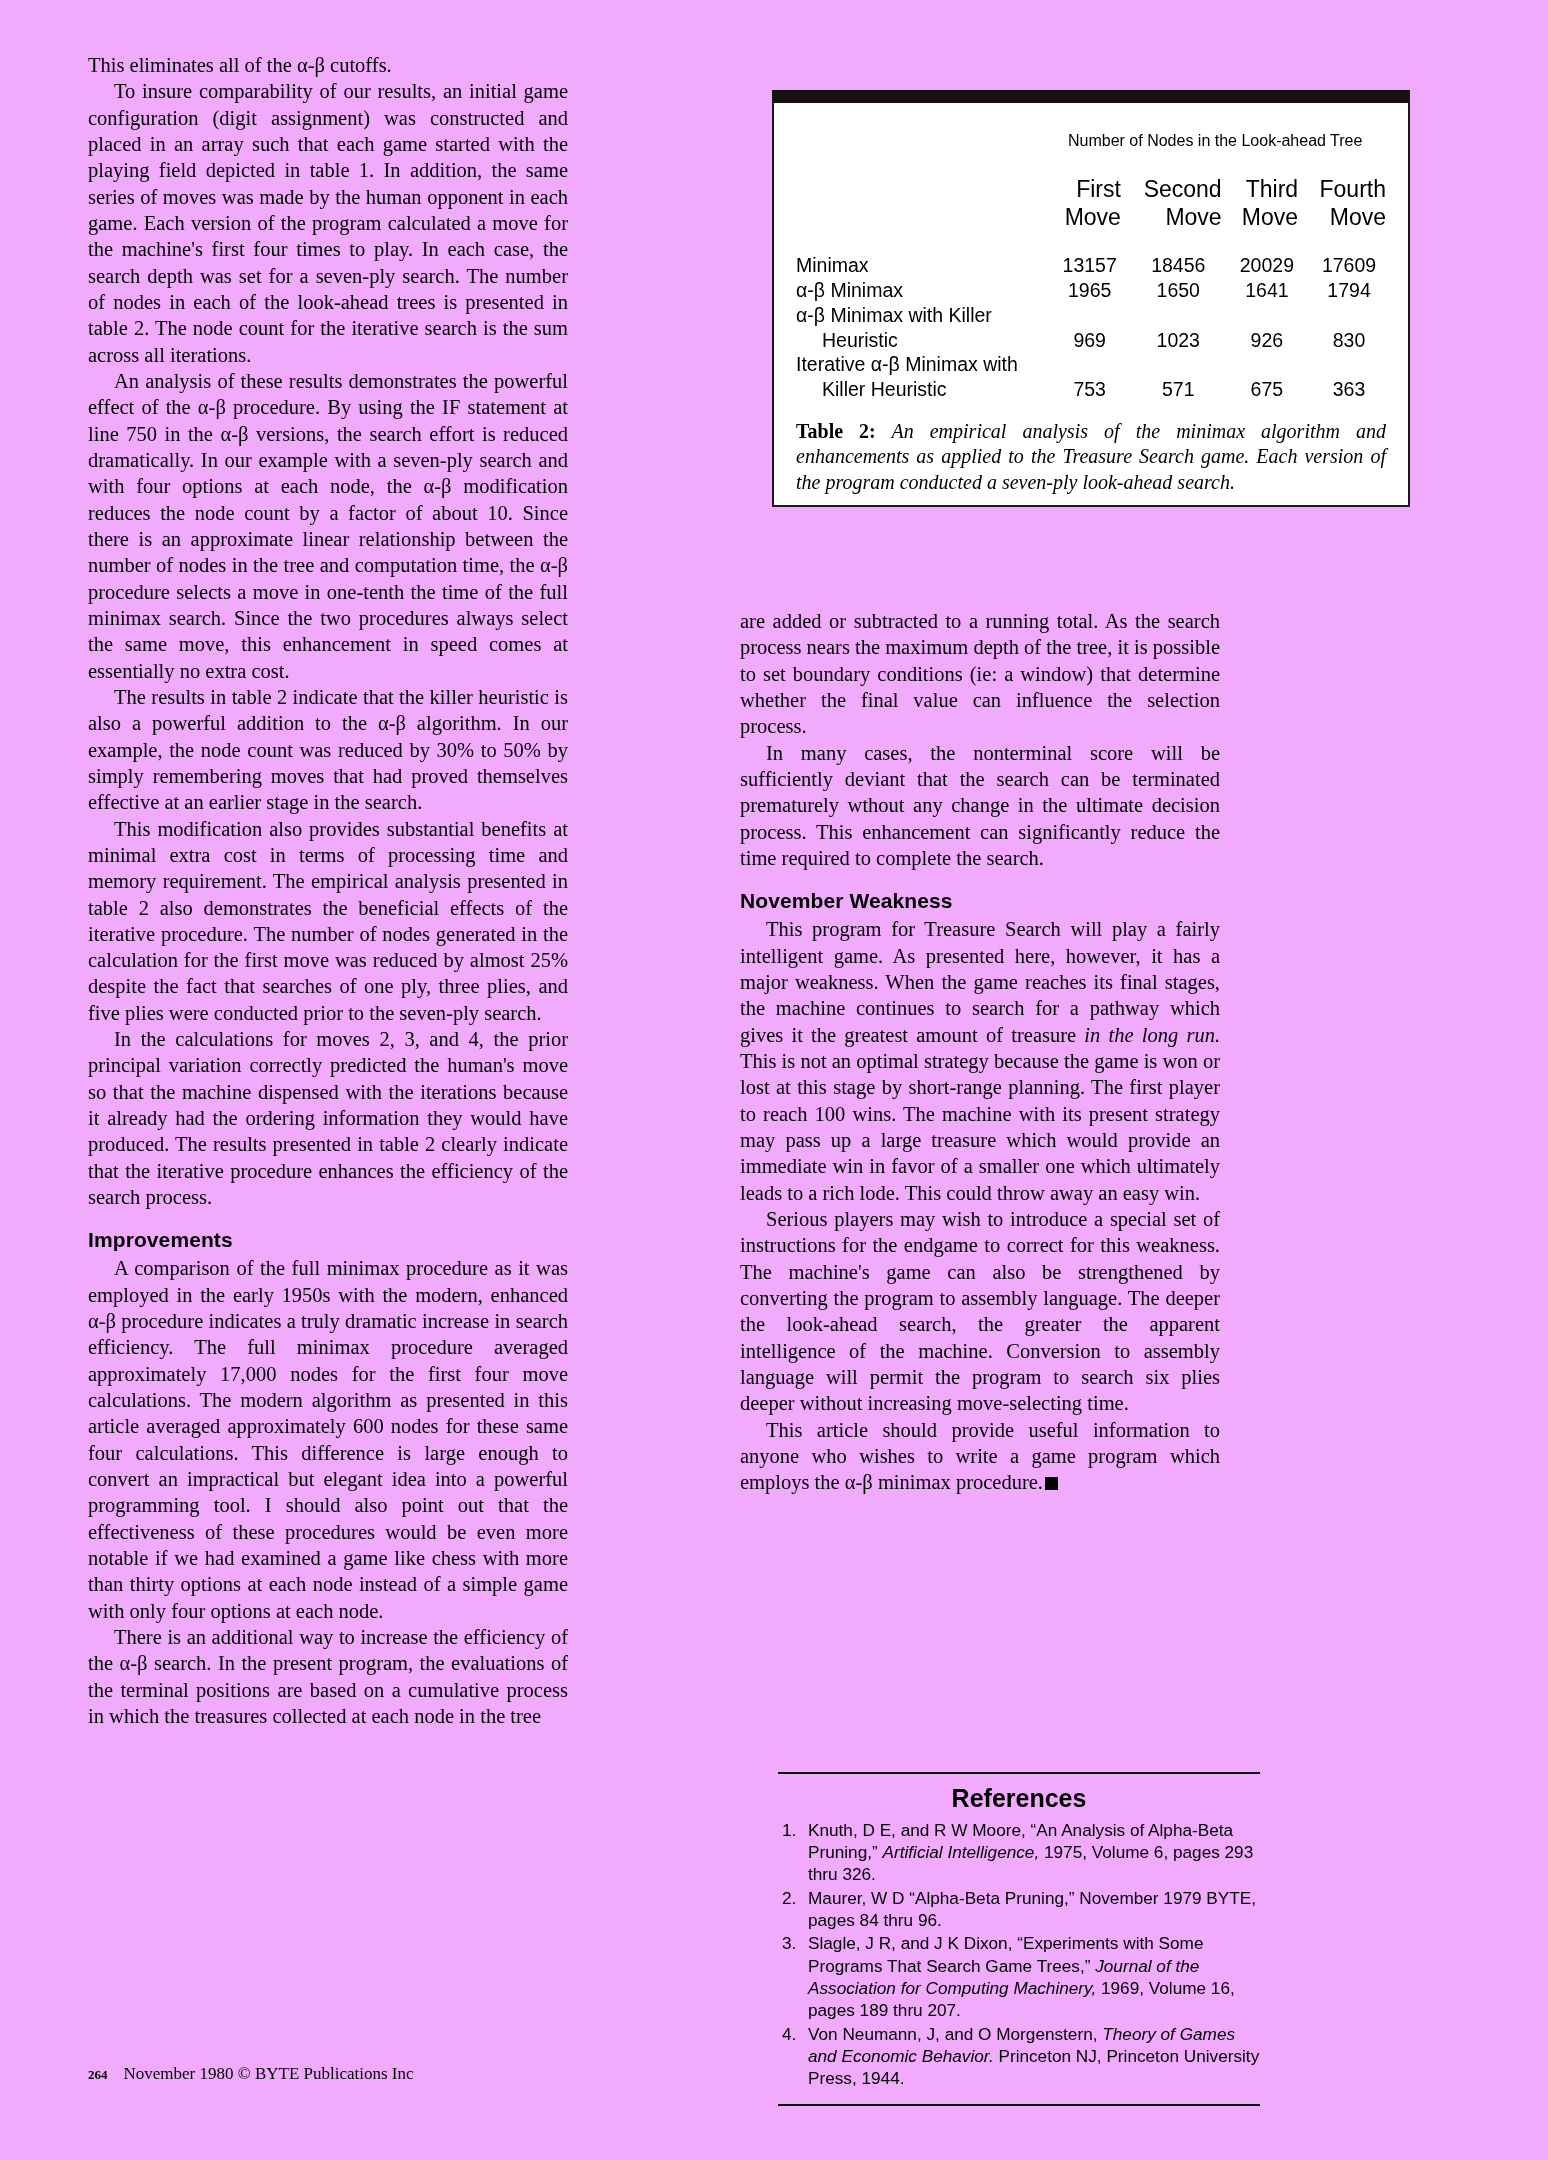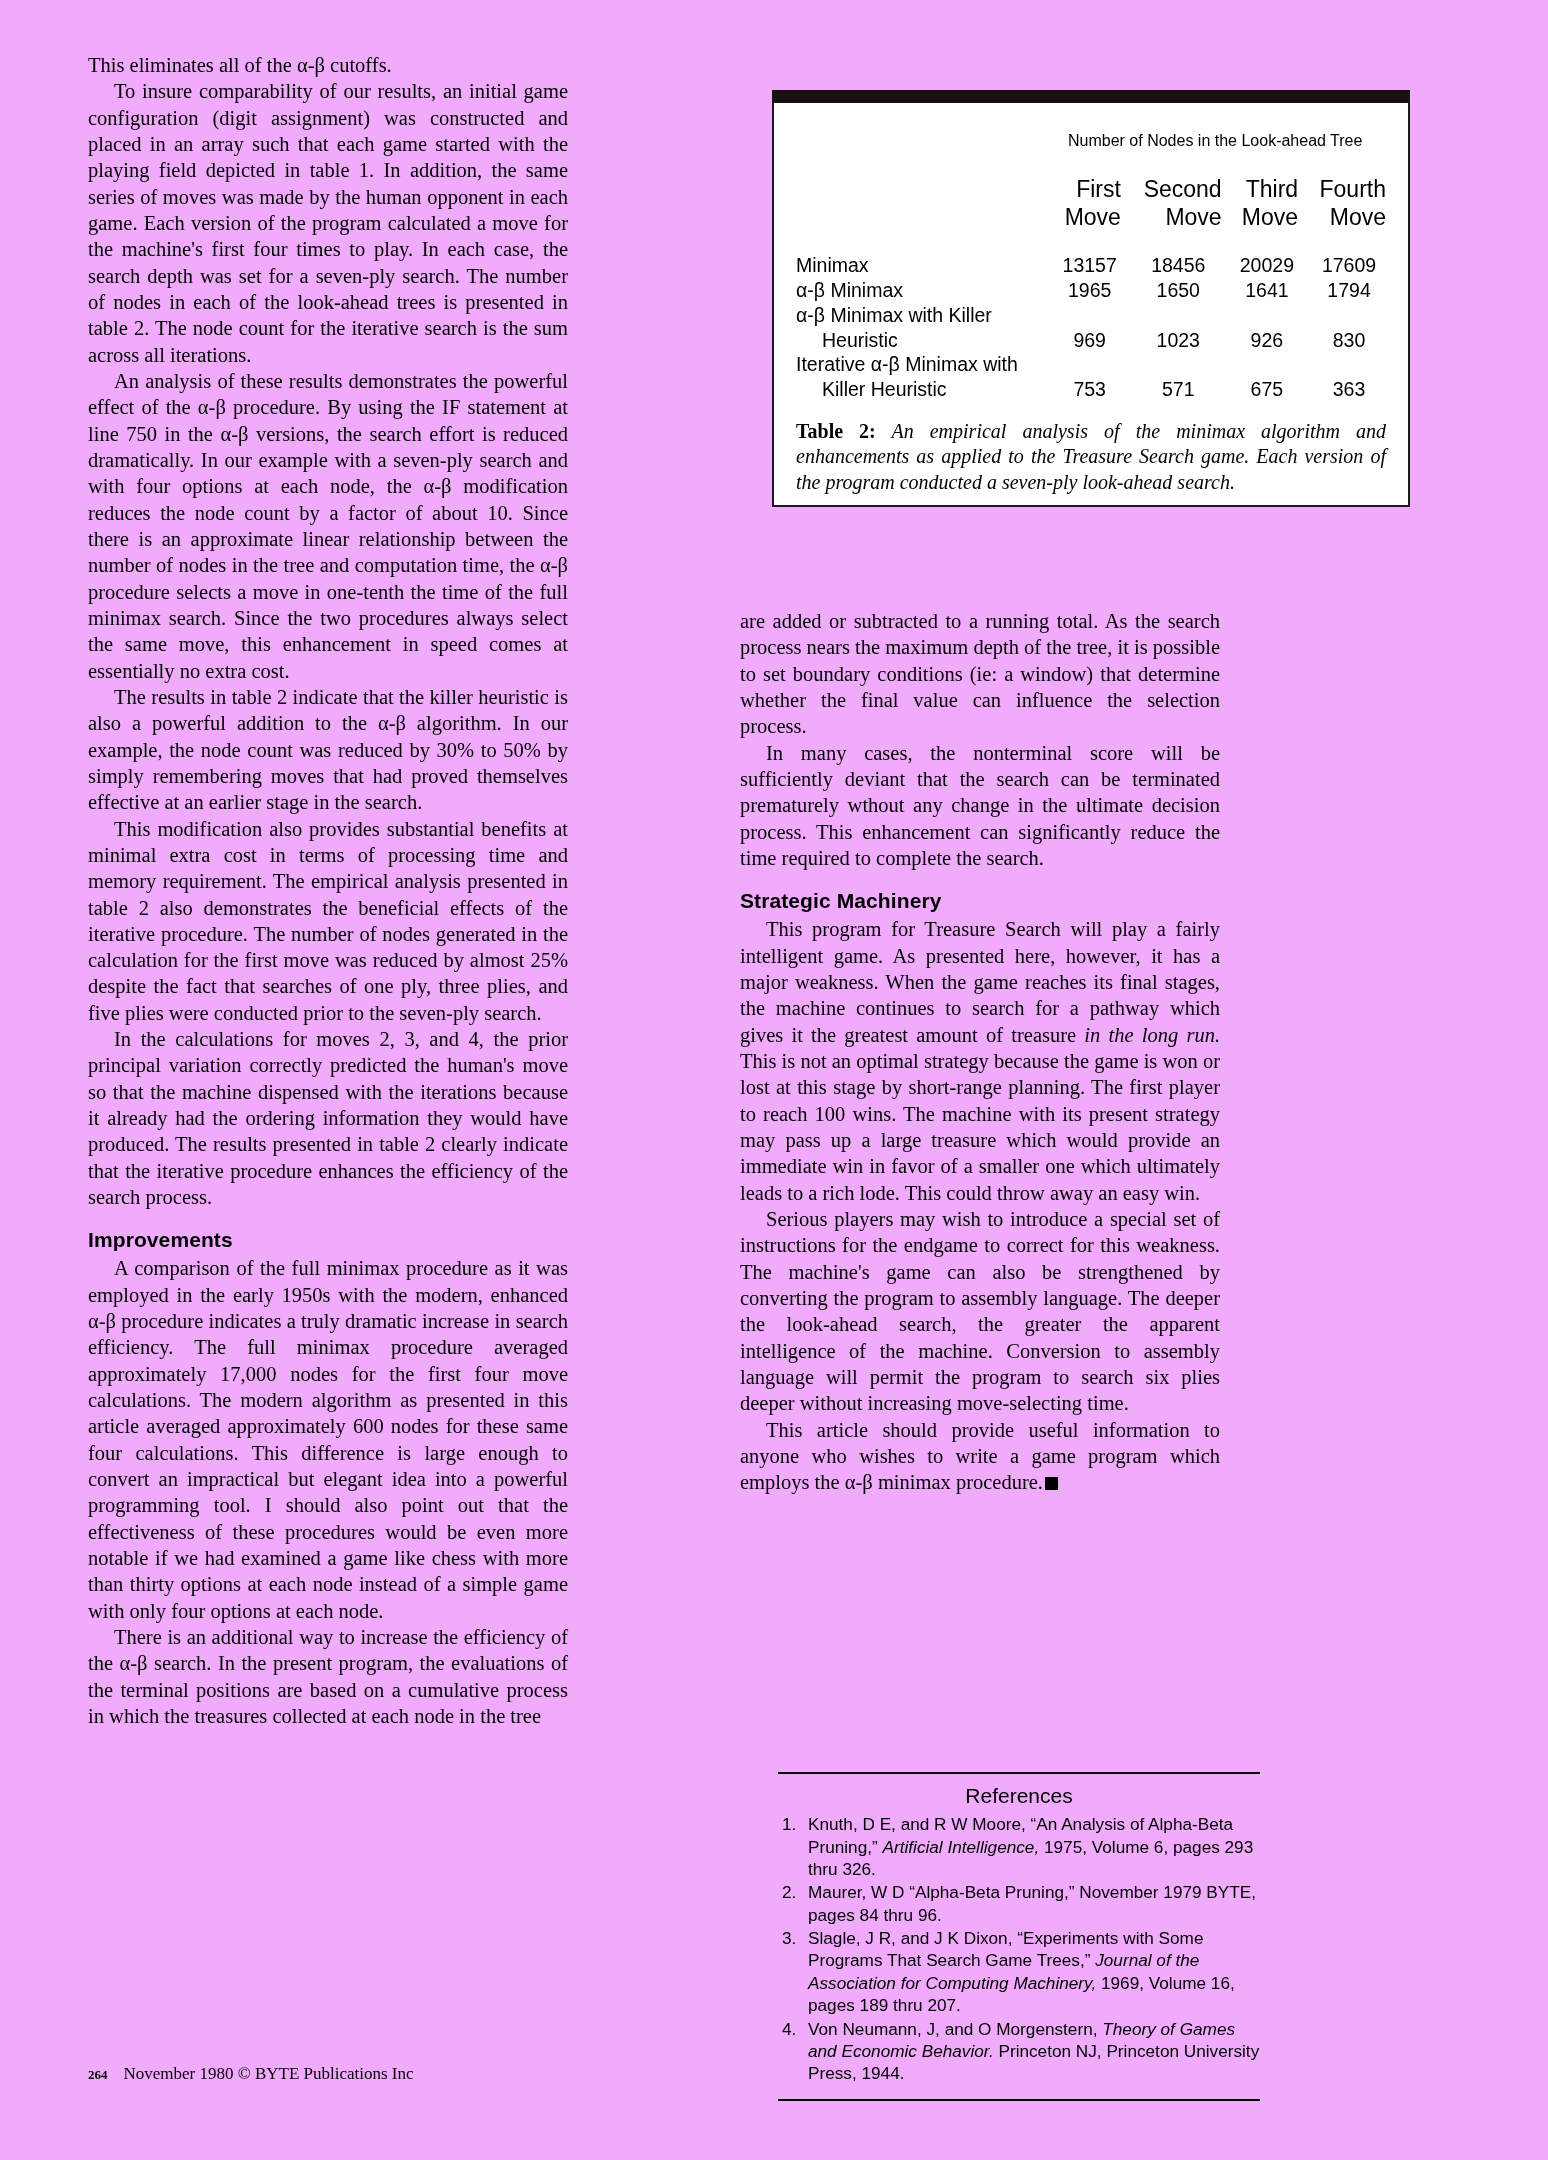--- a/index.html
+++ b/index.html
@@ -138,22 +138,22 @@
     width: 482px;
     font-family: "Liberation Sans", sans-serif;
     font-size: 17.2px;
     line-height: 1.30;
   }
   .refs .rule-top {
     border-top: 2px solid #000;
     margin-bottom: 8px;
   }
   .refs h3 {
-    font-weight: normal;
-    font-size: 21px;
+    font-weight: bold;
+    font-size: 25px;
     text-align: center;
     margin: 2px 0 4px 0;
     font-family: "Liberation Sans", sans-serif;
   }
   .refs ol {
     list-style: none;
     margin: 0;
     padding: 0;
   }
   .refs li {
@@ -269,21 +269,21 @@
 
       <div class="table-caption">
         <b>Table 2:</b><i> An empirical analysis of the minimax algorithm and enhancements as applied to the Treasure Search game. Each version of the program conducted a seven-ply look-ahead search.</i>
       </div>
     </div>
   </div>
 
   <div class="col-right">
     <p class="noindent">are added or subtracted to a running total. As the search process nears the maximum depth of the tree, it is possible to set boundary conditions (ie: a window) that determine whether the final value can influence the selection process.</p>
     <p>In many cases, the nonterminal score will be sufficiently deviant that the search can be terminated prematurely wthout any change in the ultimate decision process. This enhancement can significantly reduce the time required to complete the search.</p>
-    <h2 class="subhead">Strategic Machinery</h2>
+    <h2 class="subhead">November Weakness</h2>
     <p><span>This program for Treasure Search will play a fairly intelligent game. As presented here, however, it has a major weakness. When the game reaches its final stages, the machine continues to search for a pathway which gives it the greatest amount of treasure </span><i>in the long run.</i><span> This is not an optimal strategy because the game is won or lost at this stage by short-range planning. The first player to reach 100 wins. The machine with its present strategy may pass up a large treasure which would provide an immediate win in favor of a smaller one which ultimately leads to a rich lode. This could throw away an easy win.</span></p>
     <p>Serious players may wish to introduce a special set of instructions for the endgame to correct for this weakness. The machine's game can also be strengthened by converting the program to assembly language. The deeper the look-ahead search, the greater the apparent intelligence of the machine. Conversion to assembly language will permit the program to search six plies deeper without increasing move-selecting time.</p>
     <p><span>This article should provide useful information to anyone who wishes to write a game program which employs the α-β minimax procedure.</span><span class="endmark"></span></p>
   </div>
 
   <div class="refs">
     <div class="rule-top"></div>
     <h3>References</h3>
     <ol>
       <li><span class="num">1.</span><span>Knuth, D E, and R W Moore, “An Analysis of Alpha-Beta Pruning,” </span><i>Artificial Intelligence,</i><span> 1975, Volume 6, pages 293 thru 326.</span></li>

